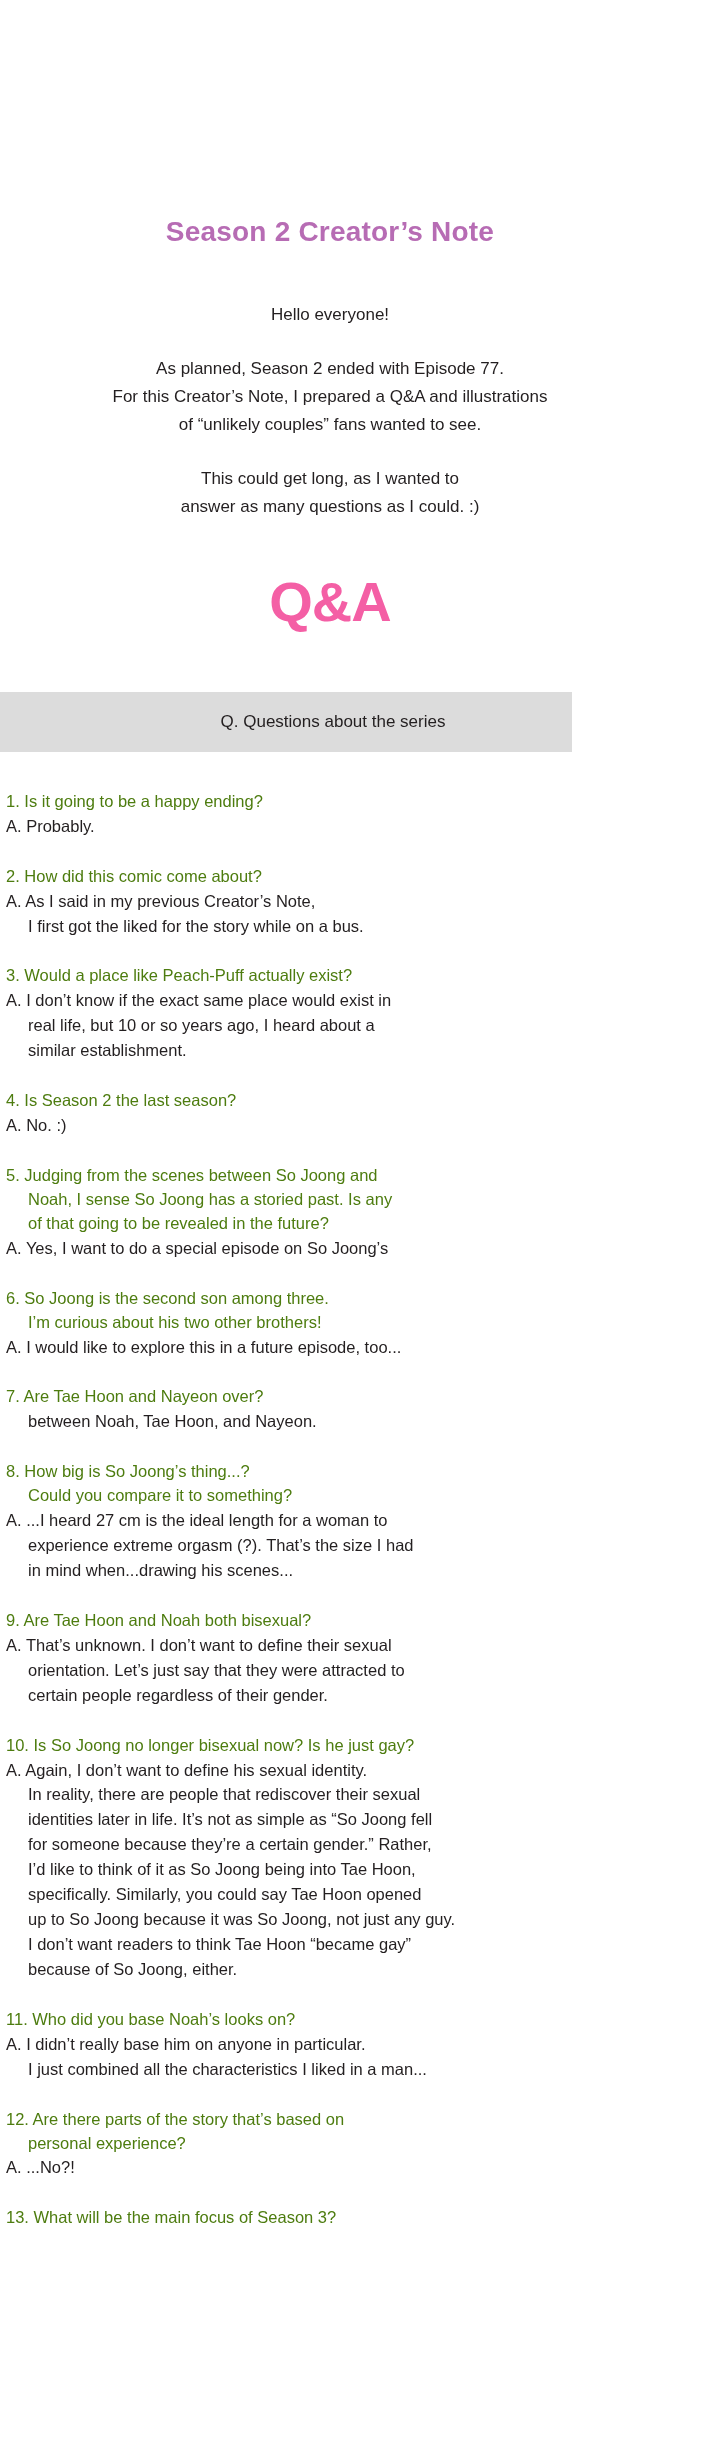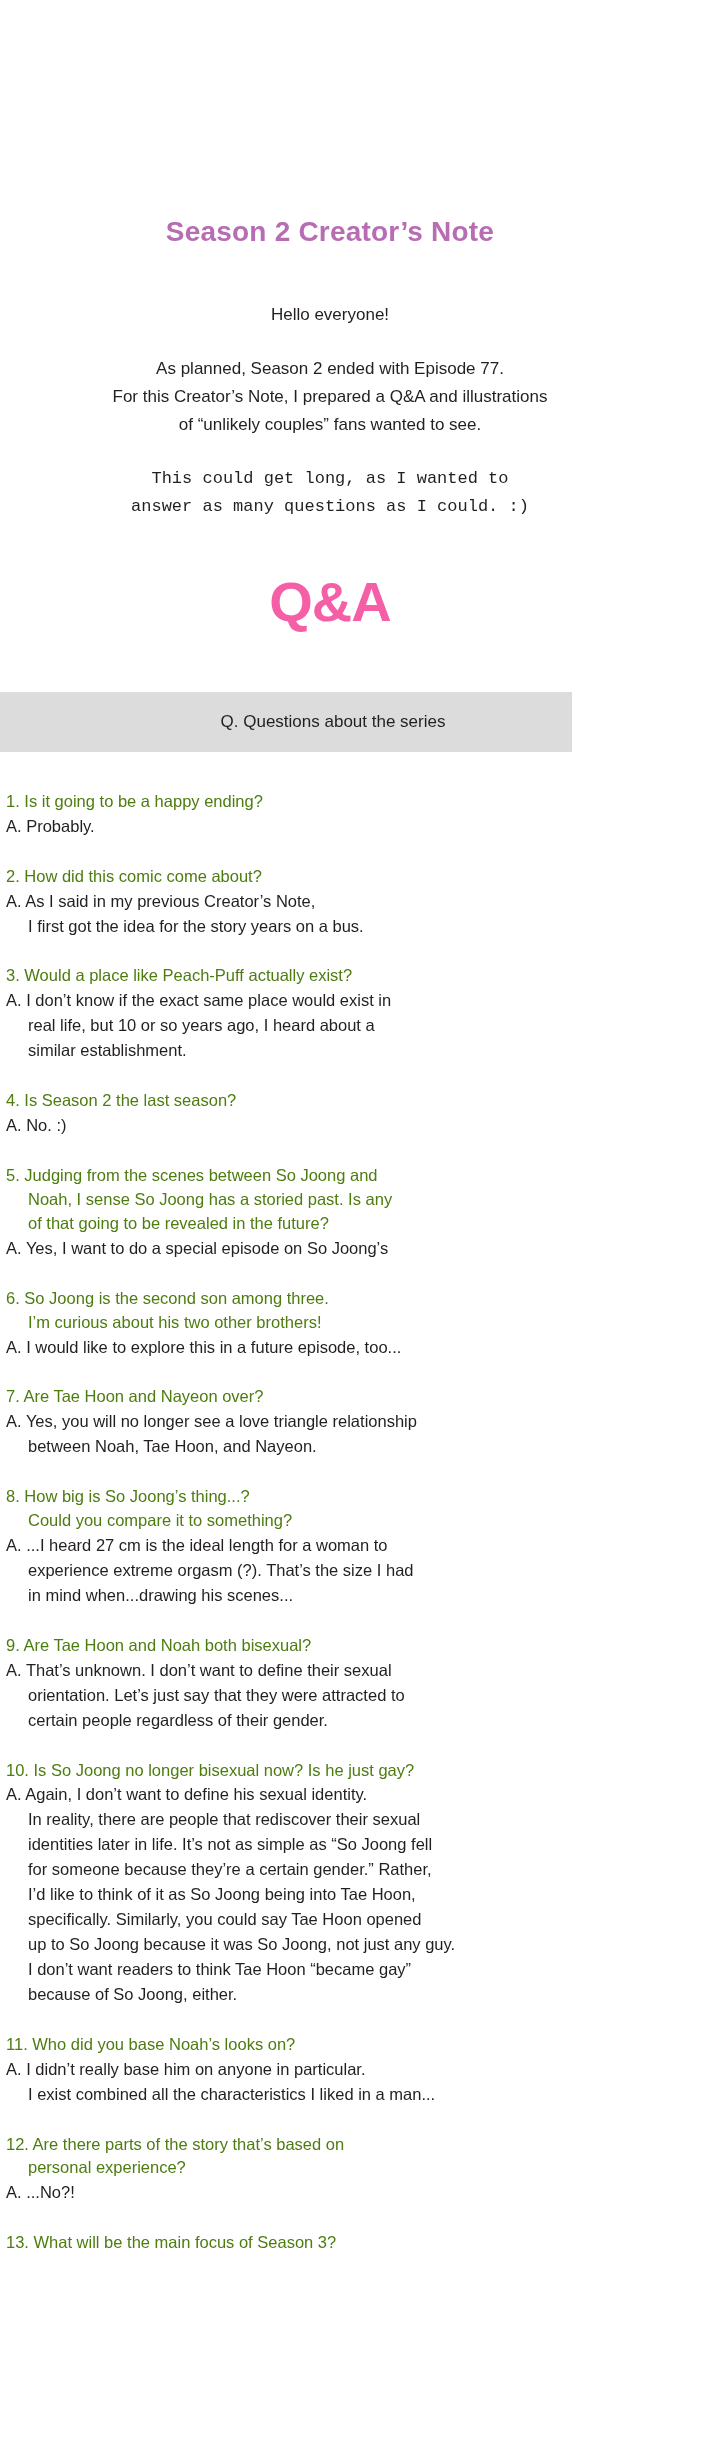--- a/index.html
+++ b/index.html
@@ -39,21 +39,20 @@
     font-size: 17px;
     line-height: 1.65;
     color: #231f20;
     margin-top: 52px;
   }
   .intro .para {
     margin: 0 0 26px 0;
   }
   .intro .para:last-child {
     margin-bottom: 16px;
-    font-family: Liberation Mono, monospace;
   }
   .qa-logo {
     text-align: center;
     color: #f45fa5;
     font-size: 56px;
     font-weight: bold;
     margin-top: 48px;
     letter-spacing: -1px;
   }
   .section-bar {
@@ -121,21 +120,21 @@
 
   <div class="inner qa-list">
       <div class="qa-item">
         <div class="q-line">1. Is it going to be a happy ending?</div>
         <div class="a-line">A. Probably.</div>
       </div>
       <div class="qa-item">
         <div class="q-line">2. How did this comic come about?</div>
         <div class="a-line">A. As I said in my previous Creator’s Note,</div>
         <div class="a-line">
-          <span class="cont">I first got the idea for the story years on a bus.</span>
+          <span class="cont">I first got the liked for the story while on a bus.</span>
         </div>
       </div>
       <div class="qa-item">
         <div class="q-line">3. Would a place like Peach-Puff actually exist?</div>
         <div class="a-line">A. I don’t know if the exact same place would exist in</div>
         <div class="a-line">
           <span class="cont">real life, but 10 or so years ago, I heard about a</span>
         </div>
         <div class="a-line">
           <span class="cont">similar establishment.</span>
@@ -157,21 +156,20 @@
       </div>
       <div class="qa-item">
         <div class="q-line">6. So Joong is the second son among three.</div>
         <div class="q-line">
           <span class="cont">I’m curious about his two other brothers!</span>
         </div>
         <div class="a-line">A. I would like to explore this in a future episode, too...</div>
       </div>
       <div class="qa-item">
         <div class="q-line">7. Are Tae Hoon and Nayeon over?</div>
-        <div class="a-line">A. Yes, you will no longer see a love triangle relationship</div>
         <div class="a-line">
           <span class="cont">between Noah, Tae Hoon, and Nayeon.</span>
         </div>
       </div>
       <div class="qa-item">
         <div class="q-line">8. How big is So Joong’s thing...?</div>
         <div class="q-line">
           <span class="cont">Could you compare it to something?</span>
         </div>
         <div class="a-line">A. ...I heard 27 cm is the ideal length for a woman to</div>
@@ -217,21 +215,21 @@
           <span class="cont">I don’t want readers to think Tae Hoon “became gay”</span>
         </div>
         <div class="a-line">
           <span class="cont">because of So Joong, either.</span>
         </div>
       </div>
       <div class="qa-item">
         <div class="q-line">11. Who did you base Noah’s looks on?</div>
         <div class="a-line">A. I didn’t really base him on anyone in particular.</div>
         <div class="a-line">
-          <span class="cont">I exist combined all the characteristics I liked in a man...</span>
+          <span class="cont">I just combined all the characteristics I liked in a man...</span>
         </div>
       </div>
       <div class="qa-item">
         <div class="q-line">12. Are there parts of the story that’s based on</div>
         <div class="q-line">
           <span class="cont">personal experience?</span>
         </div>
         <div class="a-line">A. ...No?!</div>
       </div>
       <div class="qa-item">

